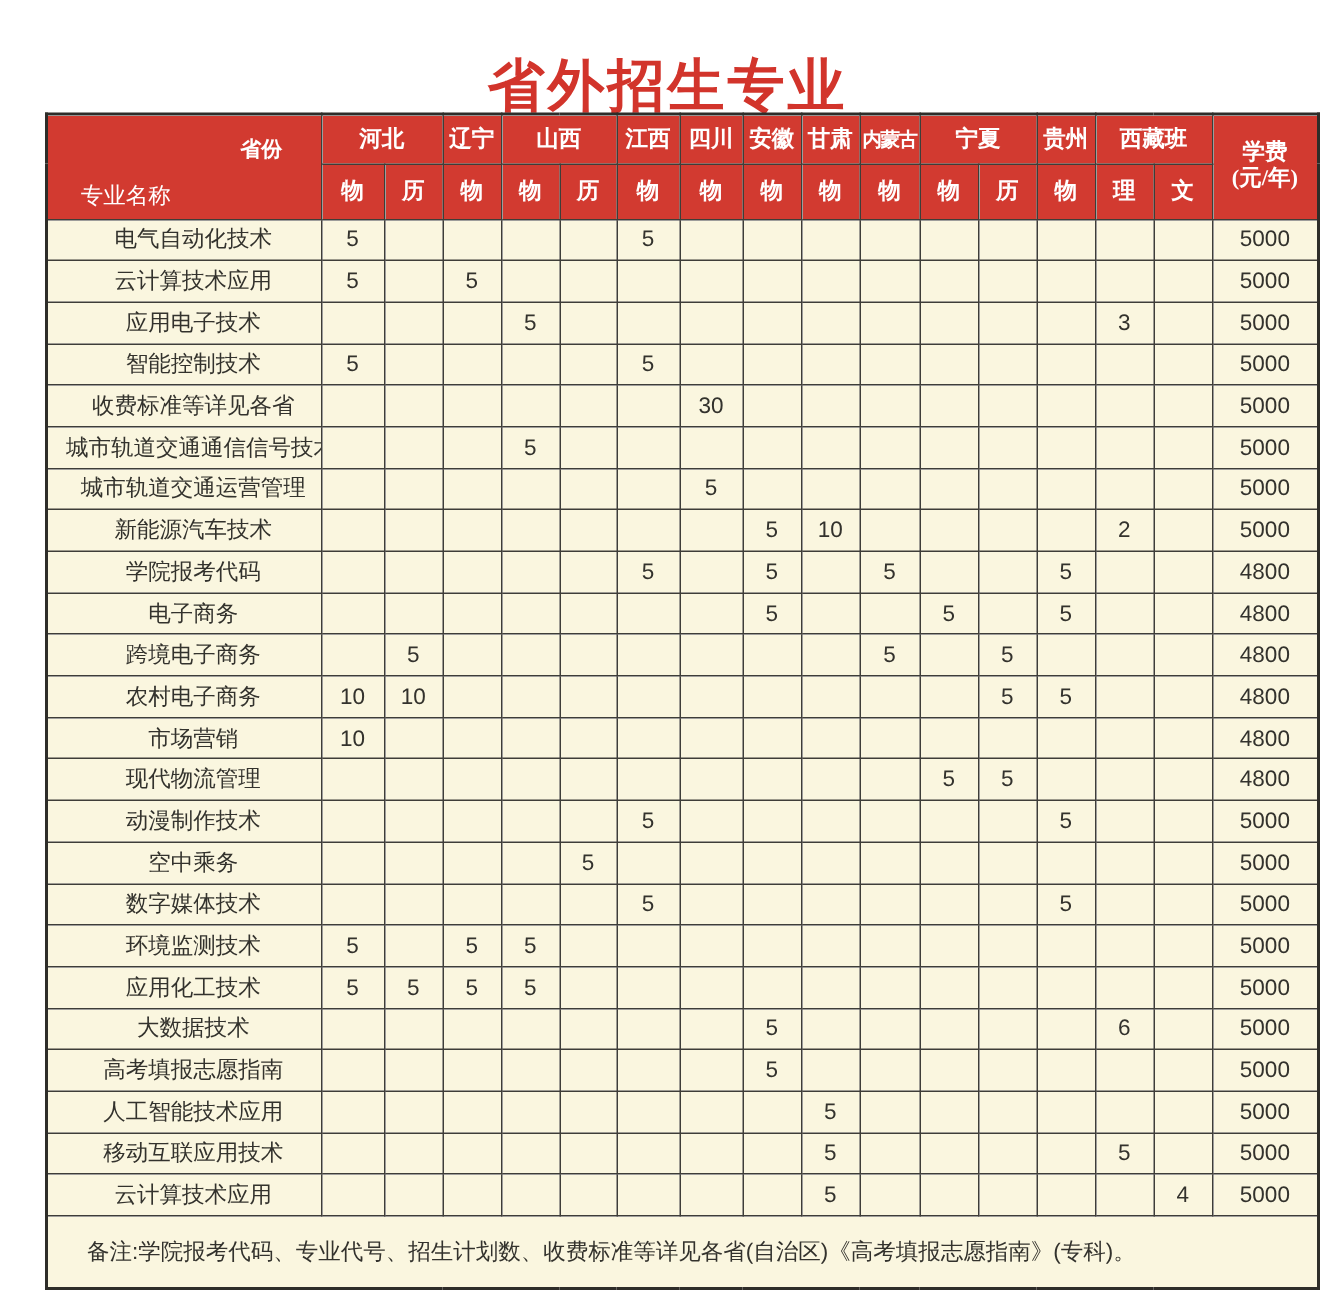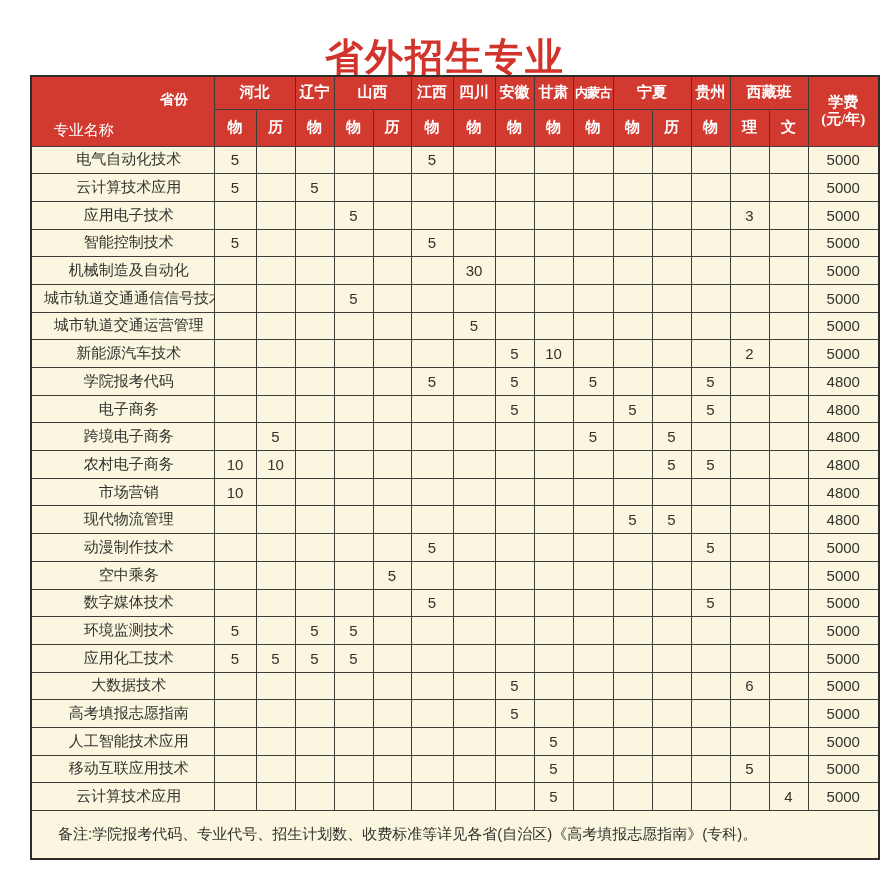--- a/index.html
+++ b/index.html
@@ -165,21 +165,21 @@
           <td class="val"></td>
           <td class="val"></td>
           <td class="val"></td>
           <td class="val"></td>
           <td class="val"></td>
           <td class="val"></td>
           <td class="val"></td>
           <td class="fee">5000</td>
         </tr>
         <tr>
-          <td class="major">机械制造及自动化</td>
+          <td class="major">收费标准等详见各省</td>
           <td class="val"></td>
           <td class="val"></td>
           <td class="val"></td>
           <td class="val"></td>
           <td class="val"></td>
           <td class="val"></td>
           <td class="val">30</td>
           <td class="val"></td>
           <td class="val"></td>
           <td class="val"></td>

